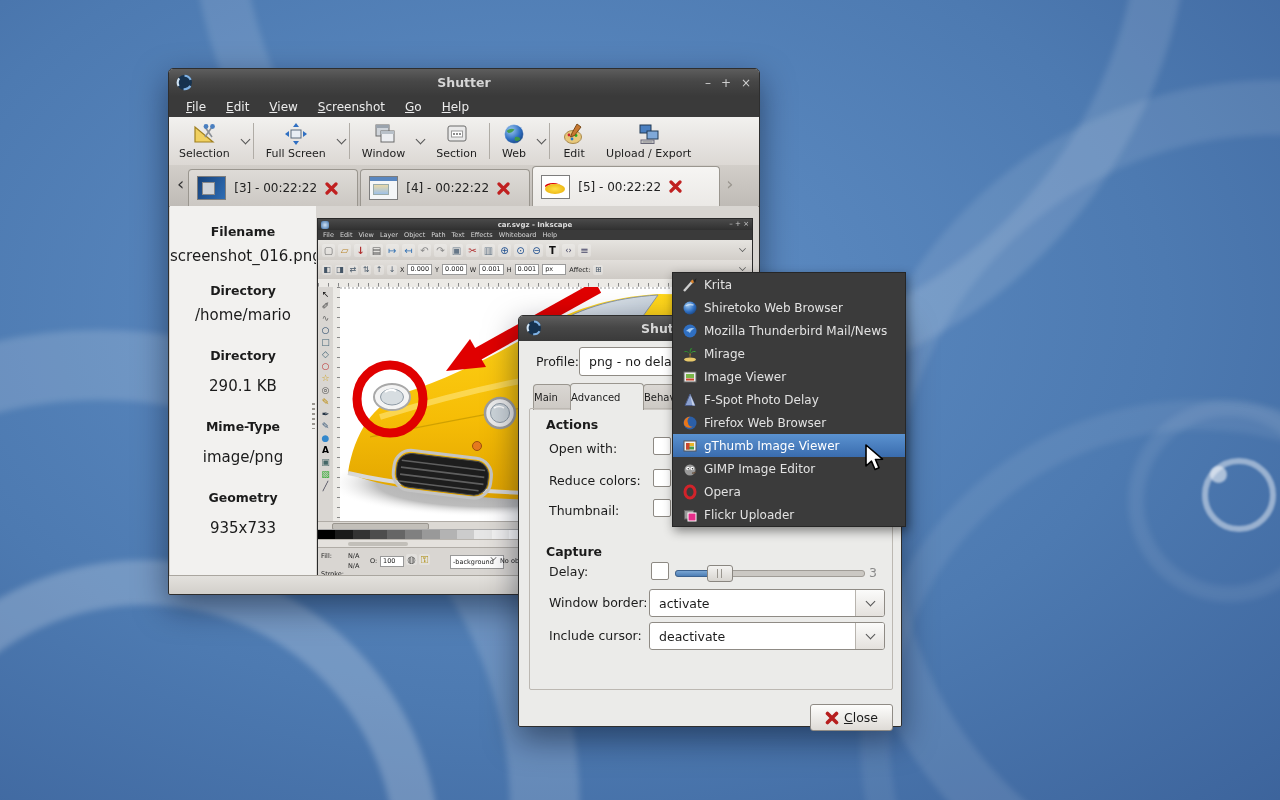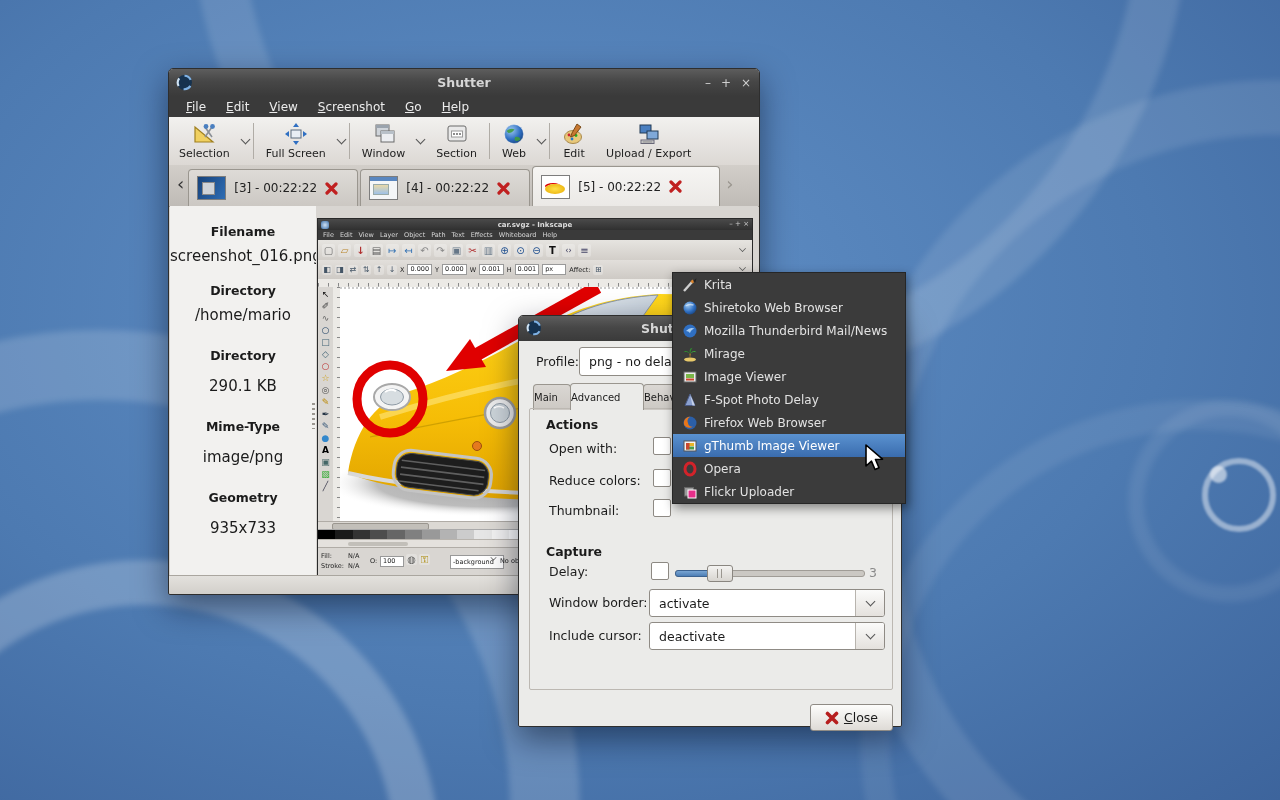--- a/index.html
+++ b/index.html
@@ -436,21 +436,21 @@
             <span class="sw" style="background: rgb(128, 0, 128);"></span>
             <span class="sw" style="background: rgb(255, 0, 255);"></span>
             <span class="sw" style="background: rgb(64, 0, 0);"></span>
           </div>
         <div class="ink-pscroll">
             <span class="hdl"></span>
           </div>
         <div class="ink-status">
           <span class="cell" style="left:3px;top:4px;">Fill:</span>
           <span class="cell" style="left:30px;top:4px;">N/A</span>
-          <span class="cell" style="left:3px;top:14px;">Stroke:</span>
+          <span class="cell" style="left:3px;top:22px;">Stroke:</span>
           <span class="cell" style="left:30px;top:14px;">N/A</span>
           <span class="cell" style="left:52px;top:9px;">O:</span>
           <span class="cell f-box" style="left:62px;top:8px;width:18px;">100</span>
           <span class="cell ik-ic" style="left:88px;top:6px;width:11px;height:11px;color:#555;">◍</span>
           <span class="cell ik-ic" style="left:101px;top:6px;width:11px;height:11px;color:#a80;">⚿</span>
           <span class="cell f-box" style="left:132px;top:7px;width:48px;height:12px;line-height:12px;">-background</span>
           <span class="cell" style="left:170px;top:6px;"><span class="chev" style="transform:rotate(45deg) scale(.6);"></span></span>
           <span class="cell" style="left:182px;top:9px;white-space:nowrap;">No objects selected.</span>
         </div>
       </div>
@@ -589,20 +589,31 @@
       <svg class="mi" viewBox="0 0 16 16">
         <rect x="2" y="3" width="12" height="10" fill="#f4f4f4" stroke="#555"></rect>
         <rect x="4" y="5" width="8" height="3" fill="#e8b429"></rect>
         <rect x="4" y="8.5" width="8" height="3" fill="#4a9c4a"></rect>
         <rect x="4" y="5" width="3.5" height="6.5" fill="#c9482f"></rect>
       </svg>
       <span>gThumb Image Viewer</span>
     </div>
     <div class="am-item">
       <svg class="mi" viewBox="0 0 16 16">
+        <circle cx="8" cy="9" r="5.5" fill="#9a9a9a"></circle>
+        <circle cx="6" cy="7.5" r="1.8" fill="#fff"></circle>
+          <circle cx="10.2" cy="7.5" r="1.8" fill="#fff"></circle>
+        <circle cx="6.3" cy="7.8" r=".8" fill="#333"></circle>
+          <circle cx="10.5" cy="7.8" r=".8" fill="#333"></circle>
+        <path d="M10 12 q2 .5 3.5 -1" stroke="#6a5340" stroke-width="1.4" fill="none"></path>
+      </svg>
+      <span>GIMP Image Editor</span>
+    </div>
+    <div class="am-item">
+      <svg class="mi" viewBox="0 0 16 16">
         <ellipse cx="8" cy="8" rx="5" ry="6" fill="none" stroke="#d2232a" stroke-width="3"></ellipse>
       </svg>
       <span>Opera</span>
     </div>
     <div class="am-item">
       <svg class="mi" viewBox="0 0 16 16">
         <rect x="2.5" y="3.5" width="9" height="8.5" fill="#9a9a9a" stroke="#666"></rect>
         <rect x="6" y="6" width="8" height="8" fill="#e62e8a" stroke="#fff"></rect>
       </svg>
       <span>Flickr Uploader</span>

